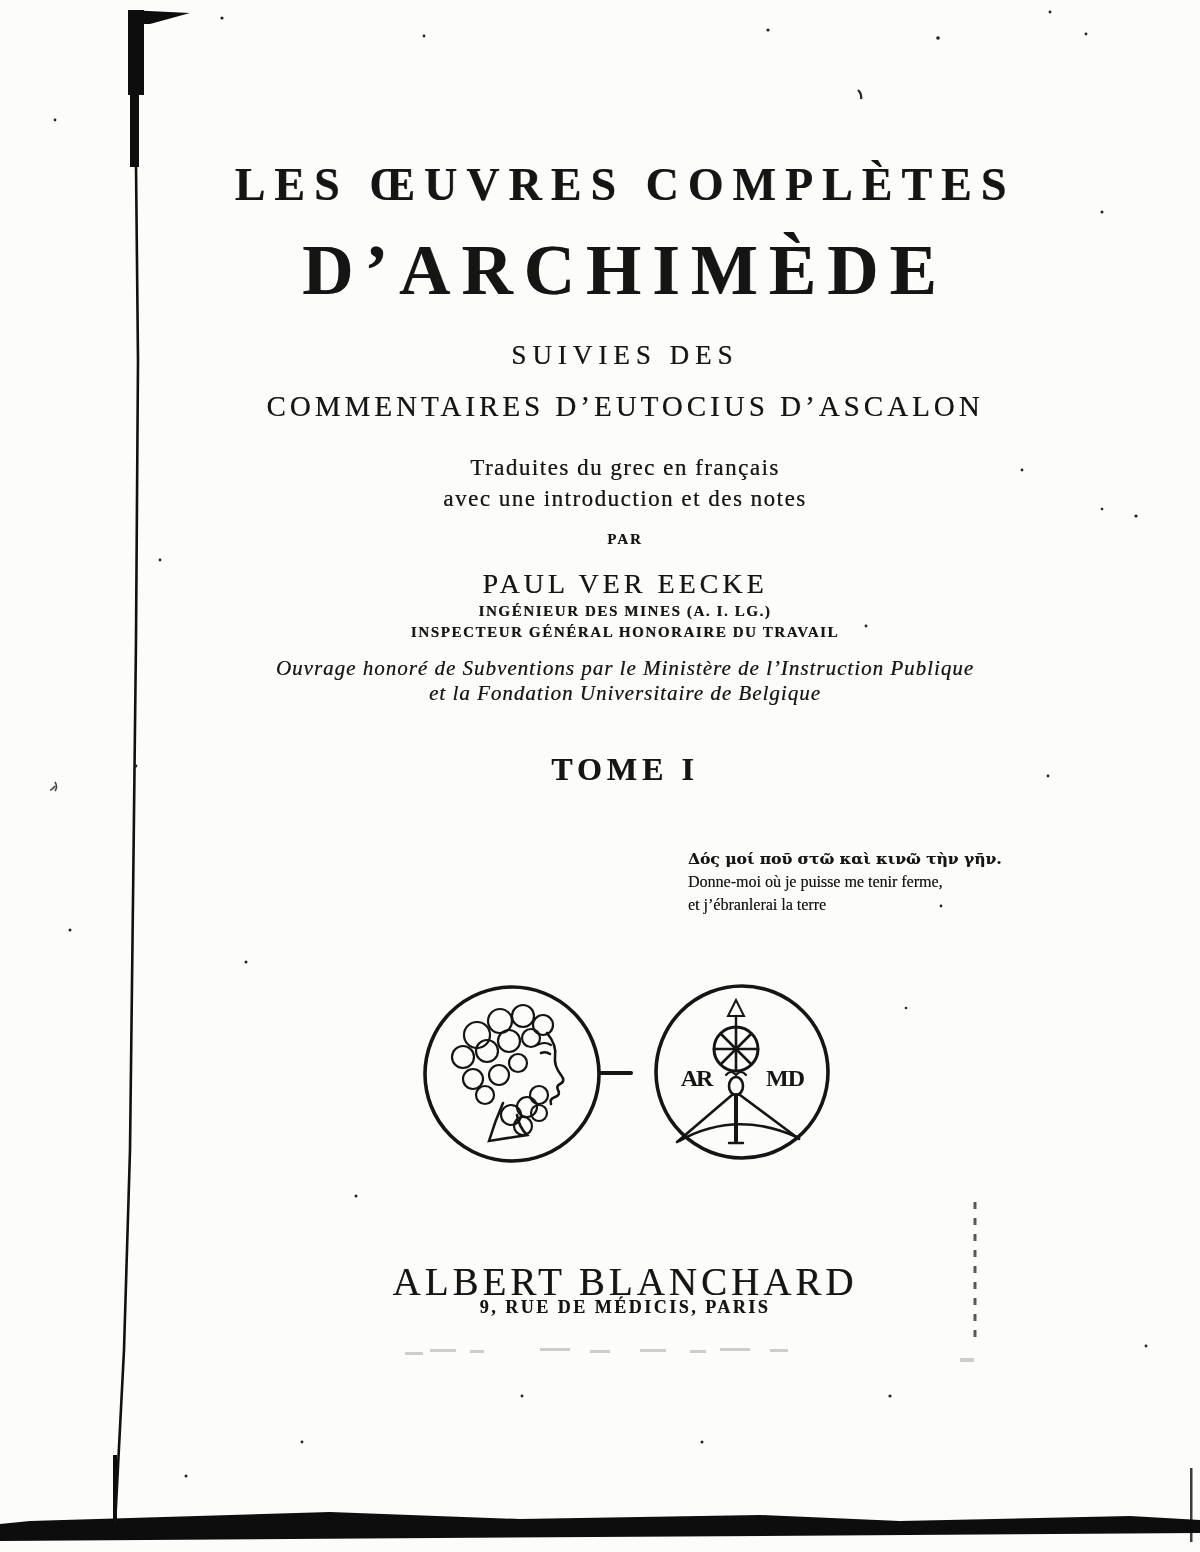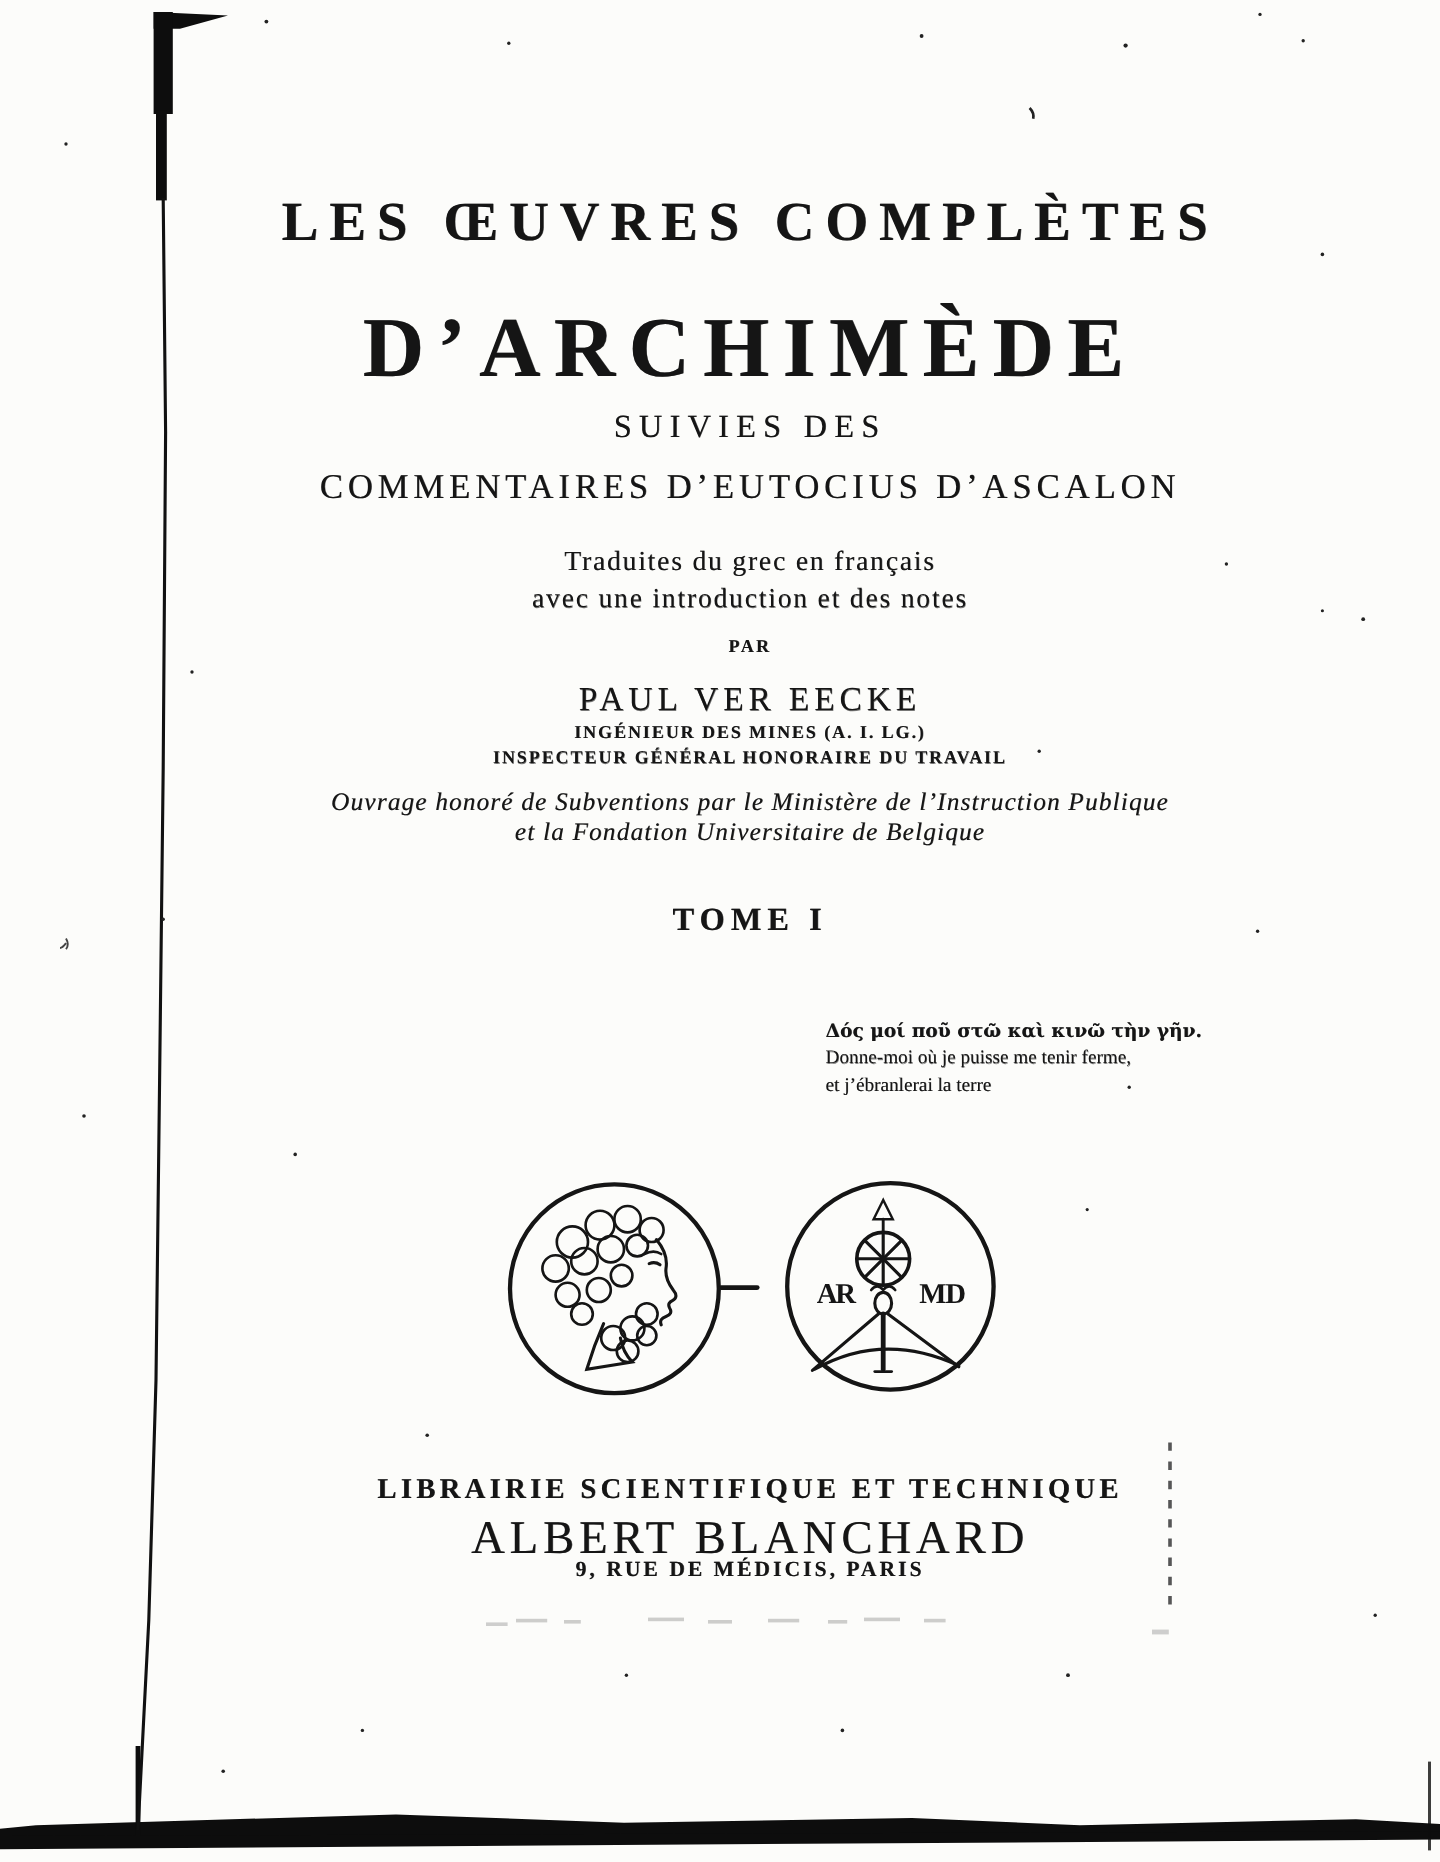--- a/index.html
+++ b/index.html
@@ -9,32 +9,32 @@
     margin:0 auto;
     background:#fcfcfa;
     overflow:hidden;
     font-family:"Liberation Serif","DejaVu Serif",serif;
     color:#151515;
   }
   .content{position:absolute;left:50px;top:0;width:1150px;height:100%;}
   .tline{position:absolute;width:100%;text-align:center;white-space:nowrap;
          text-shadow:0.4px 0.4px 0.5px rgba(10,10,10,0.55);}
   .title1{top:158px;font-size:46px;font-weight:700;letter-spacing:9px;}
-  .title2{top:230px;font-size:71px;font-weight:700;letter-spacing:11px;margin-top:20px;}
+  .title2{top:230px;font-size:71px;font-weight:700;letter-spacing:11px;}
   .series1{top:340px;font-size:27px;font-weight:400;letter-spacing:6px;}
   .series2{top:390px;font-size:29px;font-weight:400;letter-spacing:4px;}
   .trad{font-size:23px;font-weight:400;letter-spacing:1.5px;}
   .trad1{top:455px;} .trad2{top:486px;}
   .par{top:531px;font-size:15px;font-weight:700;letter-spacing:2px;}
   .author{top:568px;font-size:28px;font-weight:400;letter-spacing:4px;}
   .role{font-size:15px;font-weight:700;letter-spacing:1.6px;}
   .role1{top:603px;} .role2{top:624px;}
   .patronage{top:656px;font-size:21px;font-style:italic;font-weight:400;
              letter-spacing:1px;line-height:25px;white-space:normal;}
-  .tome{top:751px;font-size:27px;font-weight:700;letter-spacing:5px;}
+  .tome{top:751px;font-size:32px;font-weight:700;letter-spacing:5px;}
   .epigraph{position:absolute;left:638px;top:847px;text-align:left;
             font-size:16px;line-height:23px;
             text-shadow:0.3px 0.3px 0.4px rgba(10,10,10,0.5);}
   .greek{font-family:"DejaVu Serif",serif;font-weight:700;font-size:15.5px;text-align:right;}
   .pub1{top:1228px;font-size:24px;font-weight:700;letter-spacing:3.5px;}
   .pub2{top:1259px;font-size:39px;font-weight:400;letter-spacing:4px;}
   .pub3{top:1297px;font-size:18px;font-weight:700;letter-spacing:2.5px;}
   .emblem{position:absolute;left:365px;top:983px;}
   .artifacts{position:absolute;left:0;top:0;pointer-events:none;}
 </style>
@@ -126,21 +126,20 @@
         <line x1="317" y1="112" x2="262" y2="159" stroke-width="2.6"></line>
         <line x1="325" y1="112" x2="384" y2="156" stroke-width="2.6"></line>
 
         <path d="M264 158 Q321 126 384 155" stroke-width="2.6"></path>
 
         <text x="281" y="103" font-size="24" font-weight="bold" letter-spacing="-2" fill="#151515" stroke="none" text-anchor="middle" font-family="Liberation Serif, DejaVu Serif, serif">AR</text>
         <text x="370" y="103" font-size="24" font-weight="bold" letter-spacing="-1" fill="#151515" stroke="none" text-anchor="middle" font-family="Liberation Serif, DejaVu Serif, serif">MD</text>
       </g>
     </svg>
 
-    <div class="tline pub1">LIBRAIRIE SCIENTIFIQUE ET TECHNIQUE</div>
     <div class="tline pub2">ALBERT BLANCHARD</div>
     <div class="tline pub3">9, RUE DE MÉDICIS, PARIS</div>
   </div>
 
   <svg class="artifacts" width="1200" height="1552" viewBox="0 0 1200 1552">
     <g fill="#0d0d0d" stroke="none">
 
       <polygon points="128,10 190,13 150,24 128,24"></polygon>
       <rect x="128" y="10" width="16" height="85"></rect>
       <rect x="130" y="92" width="9" height="75"></rect>

